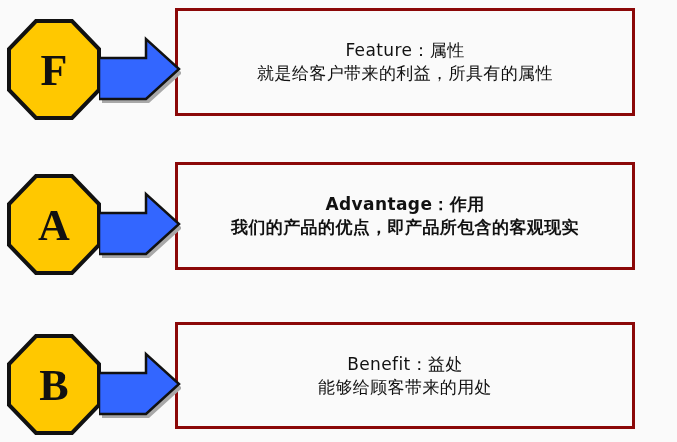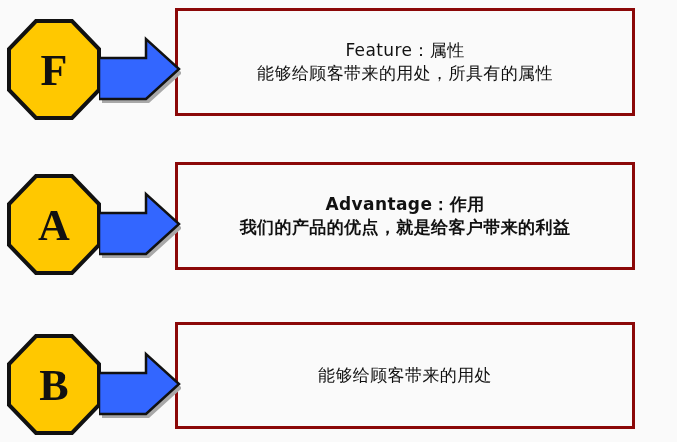--- a/index.html
+++ b/index.html
@@ -97,55 +97,56 @@
     letter-spacing: 0.4px;
   }
 </style>
 </head>
 <body>
 
 <div id="diagram">
     <div class="fab-row row-0">
       <div class="text-box">
         <div class="box-title">Feature：属性</div>
-        <div class="box-desc">能够给顾客带来的用处，所具有的属性</div>
+        <div class="box-desc">就是给客户带来的利益，所具有的属性</div>
       </div>
       <div class="badge">
         <svg viewBox="0 0 96 103" xmlns="http://www.w3.org/2000/svg">
           <polygon points="30,3 66,3 93,31 93,72 66,100 30,100 3,72 3,31" fill="#ffc800" stroke="#111111" stroke-width="4" stroke-linejoin="miter"></polygon>
           <text class="badge-letter" x="48" y="67" text-anchor="middle">F</text>
         </svg>
       </div>
       <div class="arrow">
         <svg viewBox="0 0 82 78" xmlns="http://www.w3.org/2000/svg">
           <polygon points="0,28 47,28 47,9 80,39 47,69 0,69" fill="#a8a8a8" transform="translate(3,4)"></polygon>
           <polygon points="0,28 47,28 47,9 80,39 47,69 0,69" fill="#3366ff" stroke="#111111" stroke-width="2.5" stroke-linejoin="miter"></polygon>
         </svg>
       </div>
     </div>
     <div class="fab-row row-1">
       <div class="text-box">
         <div class="box-title">Advantage：作用</div>
-        <div class="box-desc">我们的产品的优点，就是给客户带来的利益</div>
+        <div class="box-desc">我们的产品的优点，即产品所包含的客观现实</div>
       </div>
       <div class="badge">
         <svg viewBox="0 0 96 103" xmlns="http://www.w3.org/2000/svg">
           <polygon points="30,3 66,3 93,31 93,72 66,100 30,100 3,72 3,31" fill="#ffc800" stroke="#111111" stroke-width="4" stroke-linejoin="miter"></polygon>
           <text class="badge-letter" x="48" y="67" text-anchor="middle">A</text>
         </svg>
       </div>
       <div class="arrow">
         <svg viewBox="0 0 82 78" xmlns="http://www.w3.org/2000/svg">
           <polygon points="0,28 47,28 47,9 80,39 47,69 0,69" fill="#a8a8a8" transform="translate(3,4)"></polygon>
           <polygon points="0,28 47,28 47,9 80,39 47,69 0,69" fill="#3366ff" stroke="#111111" stroke-width="2.5" stroke-linejoin="miter"></polygon>
         </svg>
       </div>
     </div>
     <div class="fab-row row-2">
       <div class="text-box">
+        <div class="box-title">Benefit：益处</div>
         <div class="box-desc">能够给顾客带来的用处</div>
       </div>
       <div class="badge">
         <svg viewBox="0 0 96 103" xmlns="http://www.w3.org/2000/svg">
           <polygon points="30,3 66,3 93,31 93,72 66,100 30,100 3,72 3,31" fill="#ffc800" stroke="#111111" stroke-width="4" stroke-linejoin="miter"></polygon>
           <text class="badge-letter" x="48" y="67" text-anchor="middle">B</text>
         </svg>
       </div>
       <div class="arrow">
         <svg viewBox="0 0 82 78" xmlns="http://www.w3.org/2000/svg">

